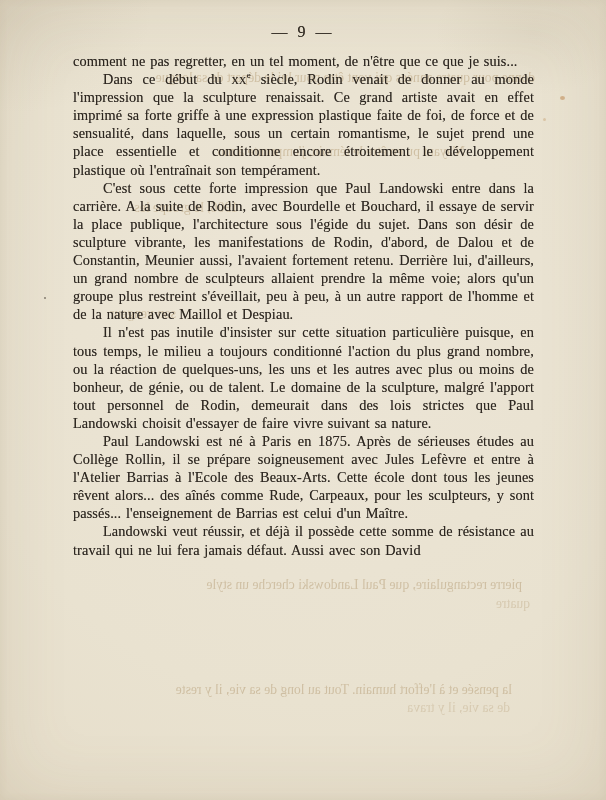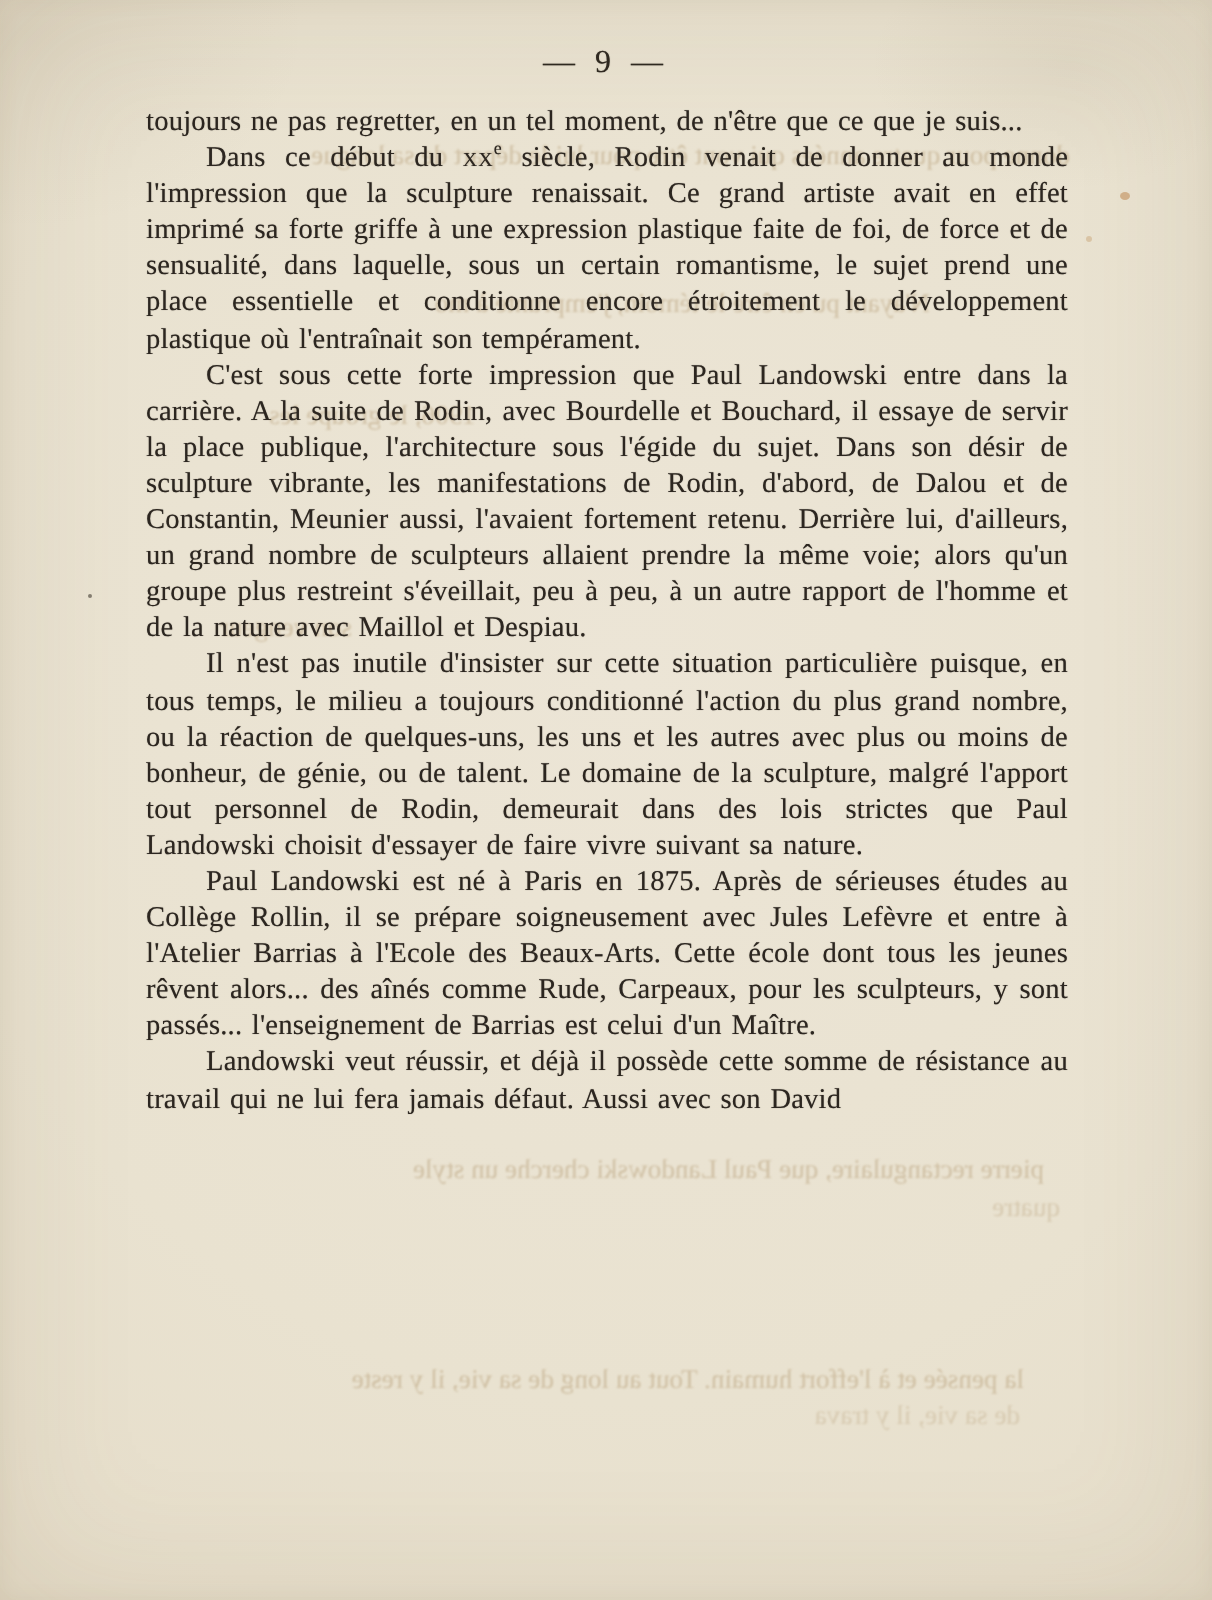--- a/index.html
+++ b/index.html
@@ -92,21 +92,21 @@
   <div class="ghost ghost-4">son vengeur</div>
   <div class="ghost ghost-5">pierre rectangulaire, que Paul Landowski cherche un style</div>
   <div class="ghost ghost-6">quatre</div>
   <div class="ghost ghost-7">la pensée et à l'effort humain. Tout au long de sa vie, il y reste</div>
   <div class="ghost ghost-8">de sa vie, il y trava</div>
 
   <div class="pageno">— 9 —</div>
 
   <div class="text-block">
 
-    <p class="continuation">toujours ne pas regretter, en un tel moment, de n'être que ce que je suis...</p>
+    <p class="continuation">comment ne pas regretter, en un tel moment, de n'être que ce que je suis...</p>
 
 
 
     <p><span>Dans ce début du </span><span class="sc">xx</span><span class="sup">e</span><span> siècle, Rodin venait de donner au monde l'impression que la sculpture renaissait. Ce grand artiste avait en effet imprimé sa forte griffe à une expression plastique faite de foi, de force et de sensualité, dans laquelle, sous un certain romantisme, le sujet prend une place essentielle et conditionne encore étroitement le développement plastique où l'entraînait son tempérament.</span></p>
 
     <p>C'est sous cette forte impression que Paul Landowski entre dans la carrière. A la suite de Rodin, avec Bourdelle et Bouchard, il essaye de servir la place publique, l'architecture sous l'égide du sujet. Dans son désir de sculpture vibrante, les manifestations de Rodin, d'abord, de Dalou et de Constantin, Meunier aussi, l'avaient fortement retenu. Derrière lui, d'ailleurs, un grand nombre de sculpteurs allaient prendre la même voie; alors qu'un groupe plus restreint s'éveillait, peu à peu, à un autre rapport de l'homme et de la nature avec Maillol et Despiau.</p>
 
     <p>Il n'est pas inutile d'insister sur cette situation particulière puisque, en tous temps, le milieu a toujours conditionné l'action du plus grand nombre, ou la réaction de quelques-uns, les uns et les autres avec plus ou moins de bonheur, de génie, ou de talent. Le domaine de la sculpture, malgré l'apport tout personnel de Rodin, demeurait dans des lois strictes que Paul Landowski choisit d'essayer de faire vivre suivant sa nature.</p>
 
     <p>Paul Landowski est né à Paris en 1875. Après de sérieuses études au Collège Rollin, il se prépare soigneusement avec Jules Lefèvre et entre à l'Atelier Barrias à l'Ecole des Beaux-Arts. Cette école dont tous les jeunes rêvent alors... des aînés comme Rude, Carpeaux, pour les sculpteurs, y sont passés... l'enseignement de Barrias est celui d'un Maître.</p>

